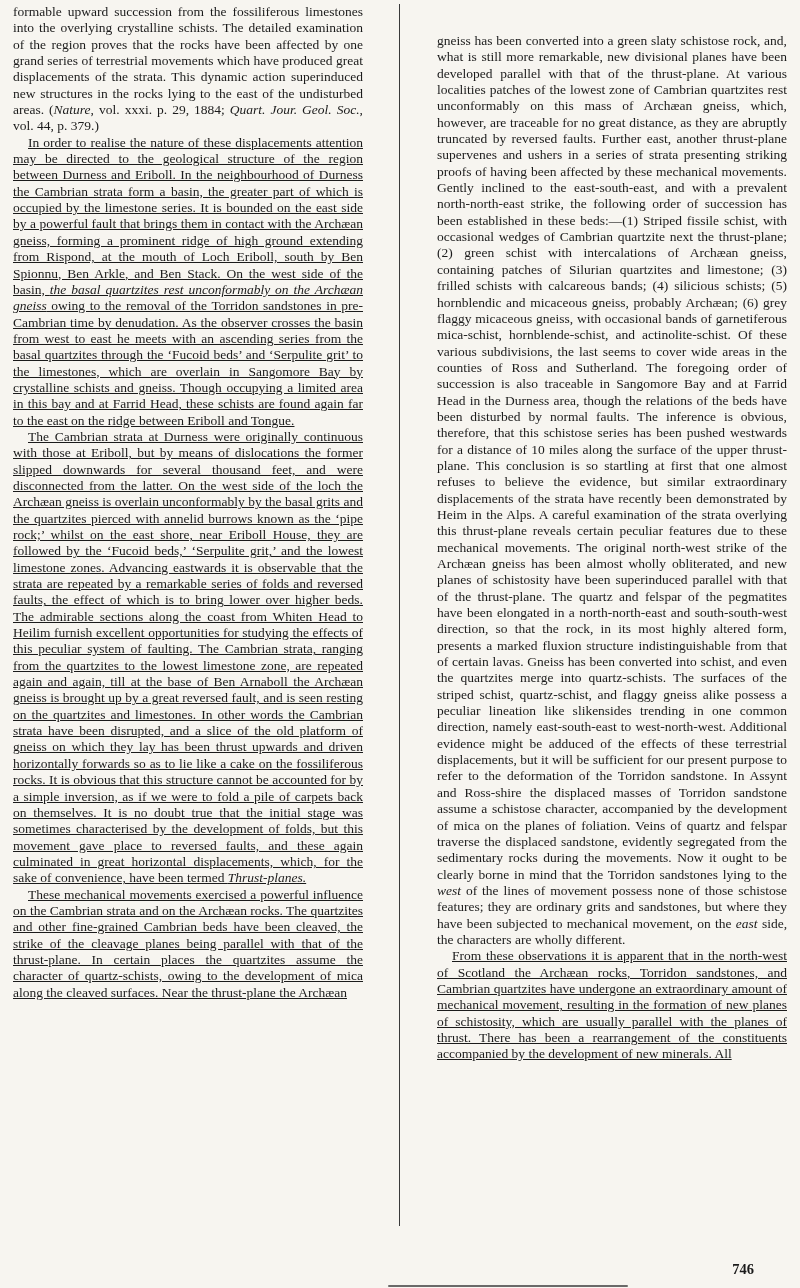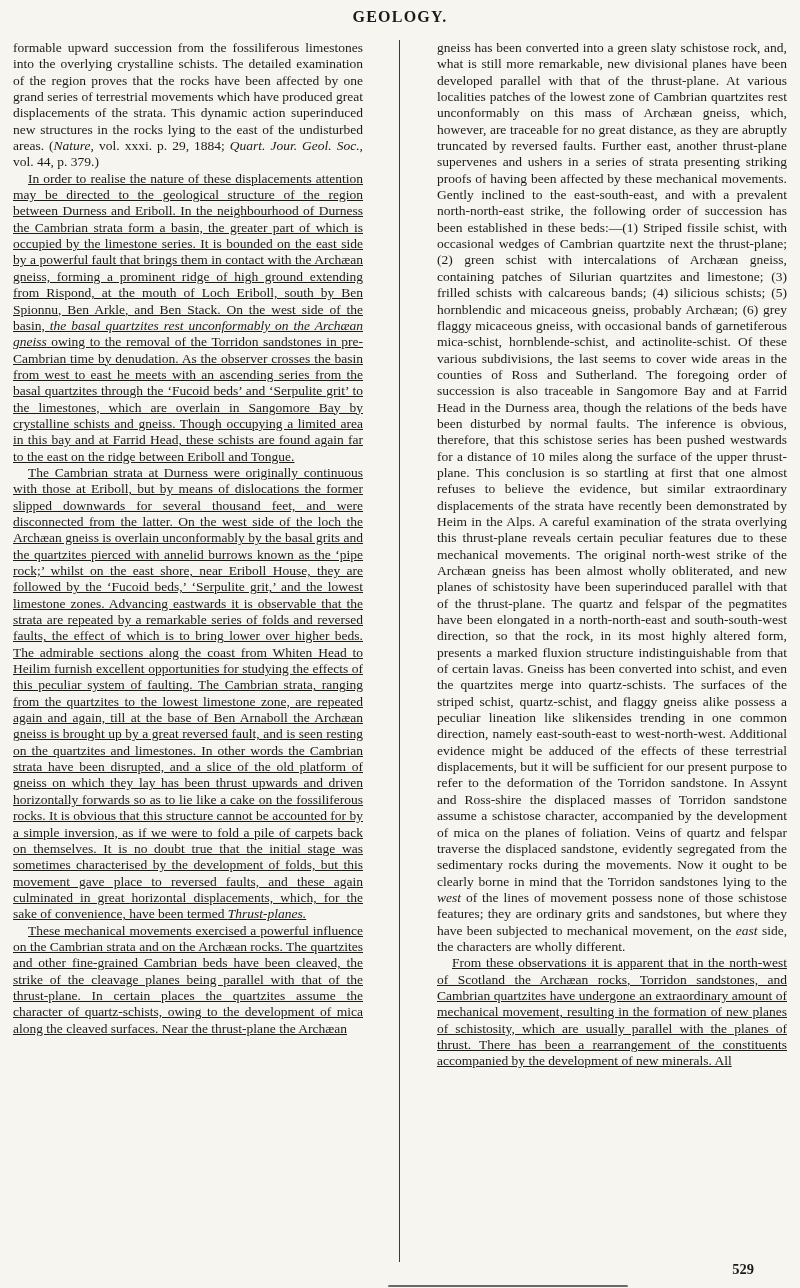--- a/index.html
+++ b/index.html
@@ -38,21 +38,21 @@
   }
   .column {
     flex: 1 1 0;
     text-align: justify;
     font-size: 13.5px;
     line-height: 16.35px;
     hyphens: auto;
     -webkit-hyphens: auto;
   }
   .column.left  { padding-right: 9px; }
-  .column.right { padding-left: 10px; }
+  .column.right { padding-left: 10px; margin-top: 29px; }
   .divider {
     width: 1px;
     background: #3a3a3a;
   }
   .para {
     margin: 0;
     hyphens: auto;
     -webkit-hyphens: auto;
   }
   .para.indent { text-indent: 15px; text-decoration: underline; }
@@ -73,35 +73,34 @@
     background: #2e2e2e;
     opacity: 0.7;
     border-radius: 1px;
   }
 </style>
 </head>
 <body>
 
 <div class="page">
 
-  <div class="header">GEOLOGY.</div>
 
   <div class="body">
     <div class="column left">
         <p class="para"><span>formable upward succession from the fossiliferous limestones into the overlying crystalline schists. The detailed examination of the region proves that the rocks have been affected by one grand series of terrestrial movements which have produced great displacements of the strata. This dynamic action superinduced new structures in the rocks lying to the east of the undisturbed areas. (</span><span class="it">Nature</span><span>, vol. xxxi. p. 29, 1884; </span><span class="it">Quart. Jour. Geol. Soc.</span><span>, vol. 44, p. 379.)</span></p>
         <p class="para indent"><span>In order to realise the nature of these displacements attention may be directed to the geological structure of the region between Durness and Eriboll. In the neighbourhood of Durness the Cambrian strata form a basin, the greater part of which is occupied by the limestone series. It is bounded on the east side by a powerful fault that brings them in contact with the Archæan gneiss, forming a prominent ridge of high ground extending from Rispond, at the mouth of Loch Eriboll, south by Ben Spionnu, Ben Arkle, and Ben Stack. On the west side of the basin, </span><span class="it">the basal quartzites rest unconformably on the Archæan gneiss</span><span> owing to the removal of the Torridon sandstones in pre-Cambrian time by denudation. As the observer crosses the basin from west to east he meets with an ascending series from the basal quartzites through the ‘Fucoid beds’ and ‘Serpulite grit’ to the limestones, which are overlain in Sangomore Bay by crystalline schists and gneiss. Though occupying a limited area in this bay and at Farrid Head, these schists are found again far to the east on the ridge between Eriboll and Tongue.</span></p>
         <p class="para indent"><span>The Cambrian strata at Durness were originally continuous with those at Eriboll, but by means of dislocations the former slipped downwards for several thousand feet, and were disconnected from the latter. On the west side of the loch the Archæan gneiss is overlain unconformably by the basal grits and the quartzites pierced with annelid burrows known as the ‘pipe rock;’ whilst on the east shore, near Eriboll House, they are followed by the ‘Fucoid beds,’ ‘Serpulite grit,’ and the lowest limestone zones. Advancing eastwards it is observable that the strata are repeated by a remarkable series of folds and reversed faults, the effect of which is to bring lower over higher beds. The admirable sections along the coast from Whiten Head to Heilim furnish excellent opportunities for studying the effects of this peculiar system of faulting. The Cambrian strata, ranging from the quartzites to the lowest limestone zone, are repeated again and again, till at the base of Ben Arnaboll the Archæan gneiss is brought up by a great reversed fault, and is seen resting on the quartzites and limestones. In other words the Cambrian strata have been disrupted, and a slice of the old platform of gneiss on which they lay has been thrust upwards and driven horizontally forwards so as to lie like a cake on the fossiliferous rocks. It is obvious that this structure cannot be accounted for by a simple inversion, as if we were to fold a pile of carpets back on themselves. It is no doubt true that the initial stage was sometimes characterised by the development of folds, but this movement gave place to reversed faults, and these again culminated in great horizontal displacements, which, for the sake of convenience, have been termed </span><span class="it">Thrust-planes.</span></p>
         <p class="para indent"><span>These mechanical movements exercised a powerful influence on the Cambrian strata and on the Archæan rocks. The quartzites and other fine-grained Cambrian beds have been cleaved, the strike of the cleavage planes being parallel with that of the thrust-plane. In certain places the quartzites assume the character of quartz-schists, owing to the development of mica along the cleaved surfaces. Near the thrust-plane the Archæan</span></p>
       </div>
 
     <div class="divider"></div>
 
     <div class="column right">
         <p class="para"><span>gneiss has been converted into a green slaty schistose rock, and, what is still more remarkable, new divisional planes have been developed parallel with that of the thrust-plane. At various localities patches of the lowest zone of Cambrian quartzites rest unconformably on this mass of Archæan gneiss, which, however, are traceable for no great distance, as they are abruptly truncated by reversed faults. Further east, another thrust-plane supervenes and ushers in a series of strata presenting striking proofs of having been affected by these mechanical movements. Gently inclined to the east-south-east, and with a prevalent north-north-east strike, the following order of succession has been established in these beds:—(1) Striped fissile schist, with occasional wedges of Cambrian quartzite next the thrust-plane; (2) green schist with intercalations of Archæan gneiss, containing patches of Silurian quartzites and limestone; (3) frilled schists with calcareous bands; (4) silicious schists; (5) hornblendic and micaceous gneiss, probably Archæan; (6) grey flaggy micaceous gneiss, with occasional bands of garnetiferous mica-schist, hornblende-schist, and actinolite-schist. Of these various subdivisions, the last seems to cover wide areas in the counties of Ross and Sutherland. The foregoing order of succession is also traceable in Sangomore Bay and at Farrid Head in the Durness area, though the relations of the beds have been disturbed by normal faults. The inference is obvious, therefore, that this schistose series has been pushed westwards for a distance of 10 miles along the surface of the upper thrust-plane. This conclusion is so startling at first that one almost refuses to believe the evidence, but similar extraordinary displacements of the strata have recently been demonstrated by Heim in the Alps. A careful examination of the strata overlying this thrust-plane reveals certain peculiar features due to these mechanical movements. The original north-west strike of the Archæan gneiss has been almost wholly obliterated, and new planes of schistosity have been superinduced parallel with that of the thrust-plane. The quartz and felspar of the pegmatites have been elongated in a north-north-east and south-south-west direction, so that the rock, in its most highly altered form, presents a marked fluxion structure indistinguishable from that of certain lavas. Gneiss has been converted into schist, and even the quartzites merge into quartz-schists. The surfaces of the striped schist, quartz-schist, and flaggy gneiss alike possess a peculiar lineation like slikensides trending in one common direction, namely east-south-east to west-north-west. Additional evidence might be adduced of the effects of these terrestrial displacements, but it will be sufficient for our present purpose to refer to the deformation of the Torridon sandstone. In Assynt and Ross-shire the displaced masses of Torridon sandstone assume a schistose character, accompanied by the development of mica on the planes of foliation. Veins of quartz and felspar traverse the displaced sandstone, evidently segregated from the sedimentary rocks during the movements. Now it ought to be clearly borne in mind that the Torridon sandstones lying to the </span><span class="it">west</span><span> of the lines of movement possess none of those schistose features; they are ordinary grits and sandstones, but where they have been subjected to mechanical movement, on the </span><span class="it">east</span><span> side, the characters are wholly different.</span></p>
         <p class="para indent"><span>From these observations it is apparent that in the north-west of Scotland the Archæan rocks, Torridon sandstones, and Cambrian quartzites have undergone an extraordinary amount of mechanical movement, resulting in the formation of new planes of schistosity, which are usually parallel with the planes of thrust. There has been a rearrangement of the constituents accompanied by the development of new minerals. All</span></p>
       </div>
   </div>
 
-  <div class="pagenum">529</div>
+  <div class="pagenum">746</div>
 
   <div class="edge-mark"></div>
 
 </div>
 
 </body></html>

